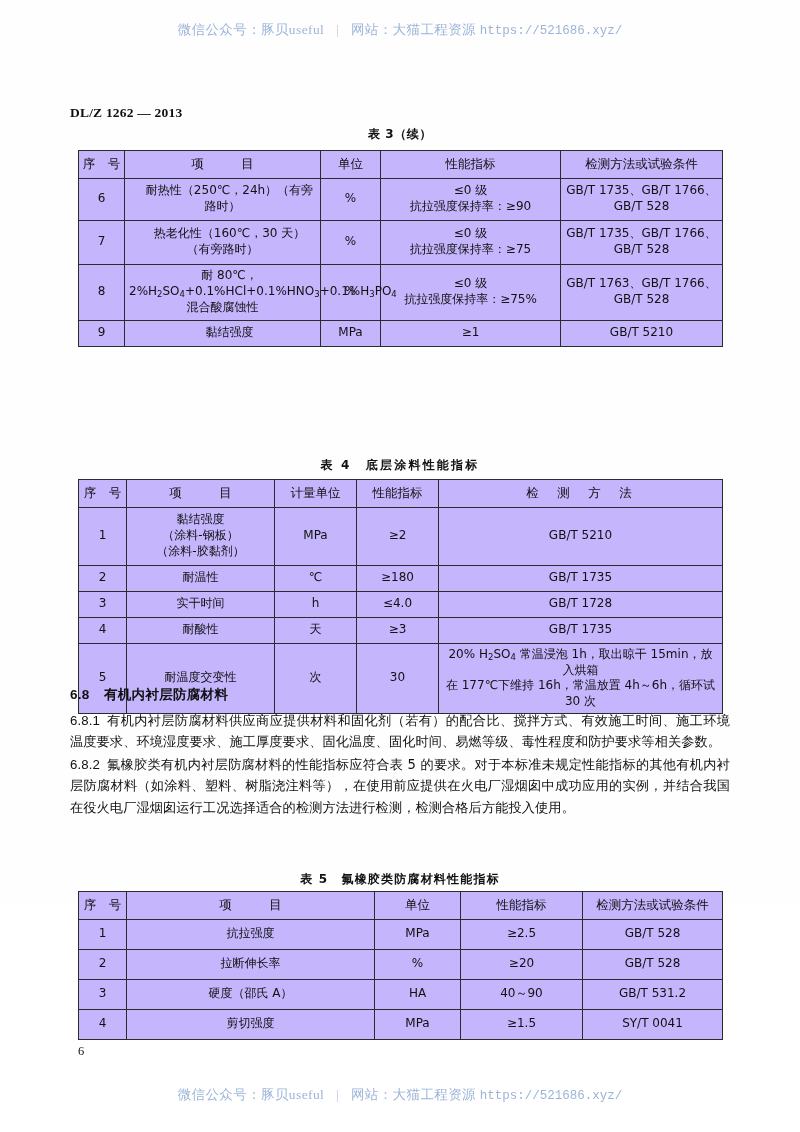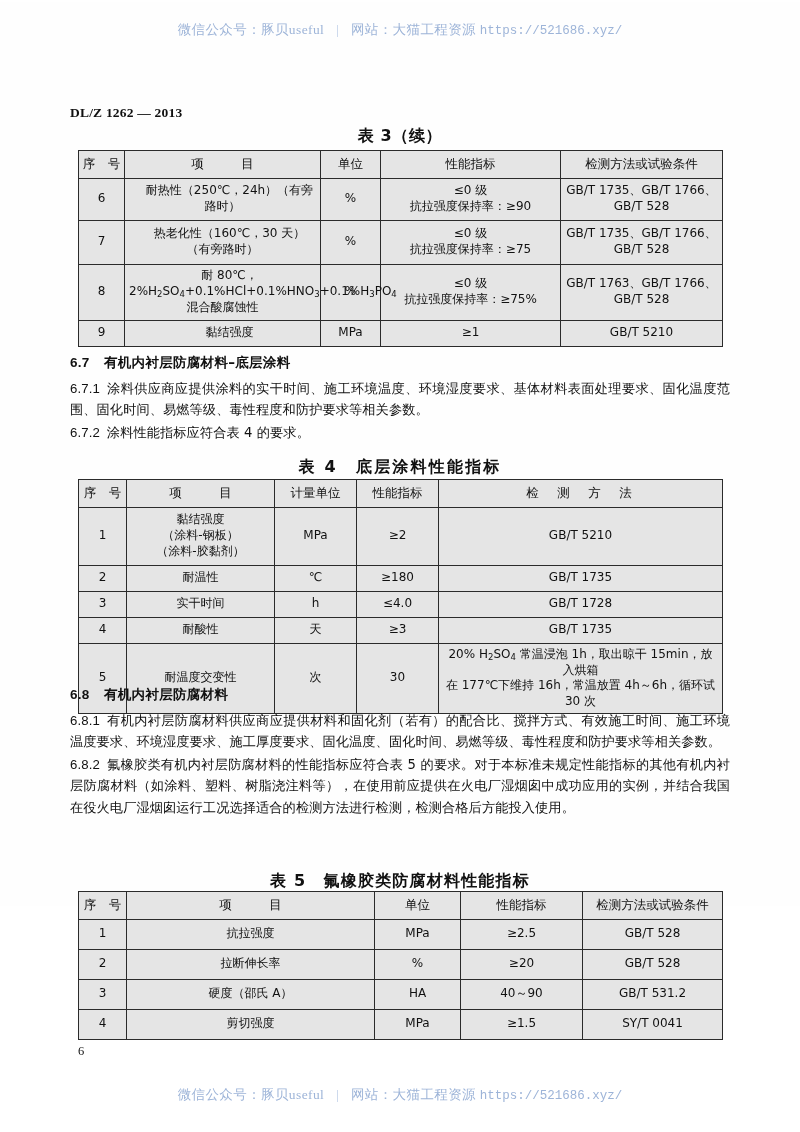--- a/index.html
+++ b/index.html
@@ -58,37 +58,37 @@
     font-weight: bold;
     letter-spacing: 0.2px;
     font-family: "Liberation Serif", serif;
   }
 
   .table-caption {
     position: absolute;
     left: 0;
     width: 800px;
     text-align: center;
-    font-size: 16px;
+    font-size: 12px;
     font-weight: bold;
     letter-spacing: 0.6px;
     font-family: "DejaVu Sans", "Liberation Sans", sans-serif;
   }
   .cap3 { top: 124px; }
   .cap4 { top: 455px; letter-spacing: 2.2px; }
   .cap5 { top: 869px; letter-spacing: 1.2px; text-align: center; }
 
   
   table.doc-table {
     position: absolute;
     border-collapse: collapse;
     table-layout: fixed;
     font-size: 12px;
     font-family: "DejaVu Sans", "Liberation Sans", sans-serif;
-    background: #e5e5e5;
+    background: #c4b5fd;
   }
   table.doc-table td, table.doc-table th {
     border: 1px solid #2b2b2b;
     padding: 3px 4px;
     text-align: center;
     vertical-align: middle;
     line-height: 1.32;
     font-weight: normal;
   }
   table.doc-table thead td {
@@ -224,31 +224,20 @@
       <tr style="height:26px">
         <td>9</td>
         <td class="cell-left">黏结强度</td>
         <td>MPa</td>
         <td>≥1</td>
         <td>GB/T 5210</td>
       </tr>
     </tbody>
   </table>
 
-  <div class="section" id="sec67">
-    <p class="sec-head">
-      <span class="sec-num">6.7</span><span>有机内衬层防腐材料–底层涂料</span>
-    </p>
-    <p class="para">
-      <span class="p-num">6.7.1</span><span>涂料供应商应提供涂料的实干时间、施工环境温度、环境湿度要求、基体材料表面处理要求、固化温度范围、固化时间、易燃等级、毒性程度和防护要求等相关参数。</span>
-    </p>
-    <p class="para">
-      <span class="p-num">6.7.2</span><span>涂料性能指标应符合表 4 的要求。</span>
-    </p>
-  </div>
 
   <div class="table-caption cap4">表 4　底层涂料性能指标</div>
 
   <table class="doc-table t-outer" id="table4">
     <colgroup>
       <col style="width:48px">
       <col style="width:148px">
       <col style="width:82px">
       <col style="width:82px">
       <col style="width:284px">

